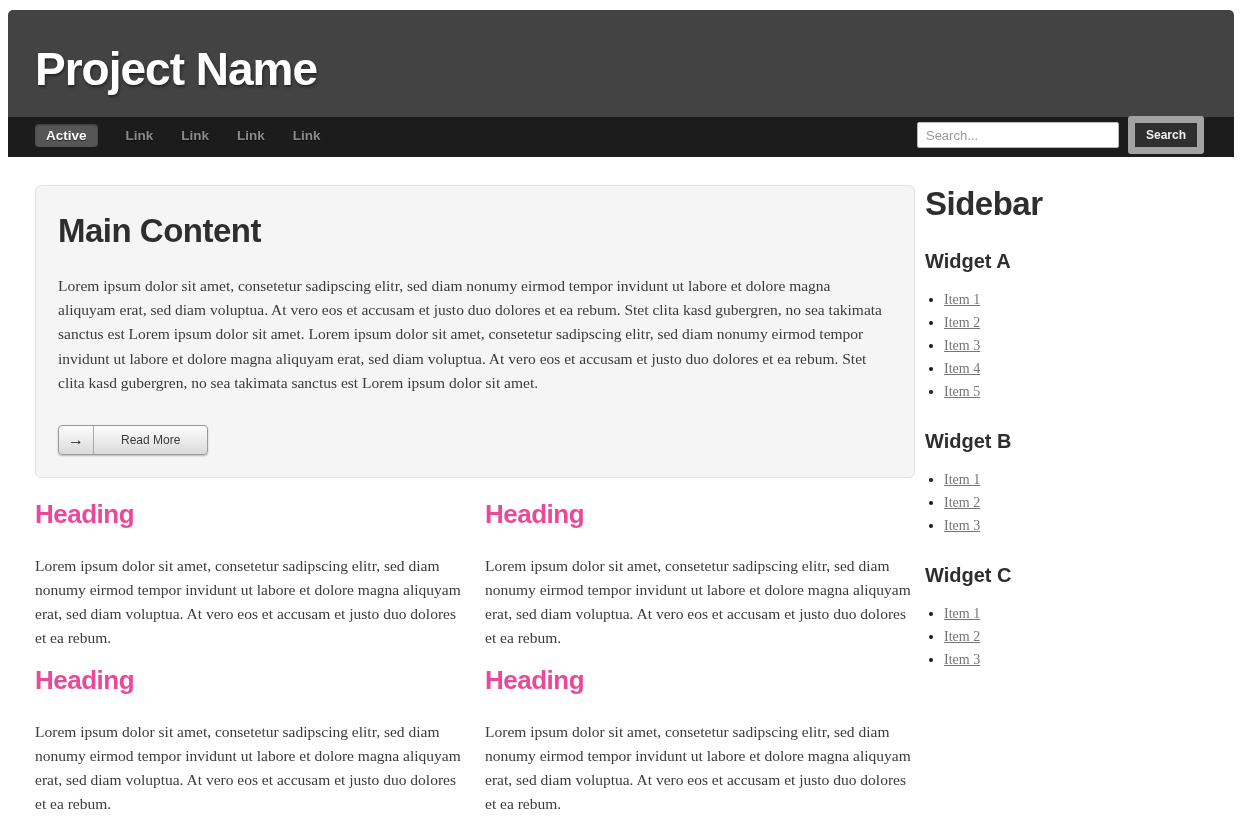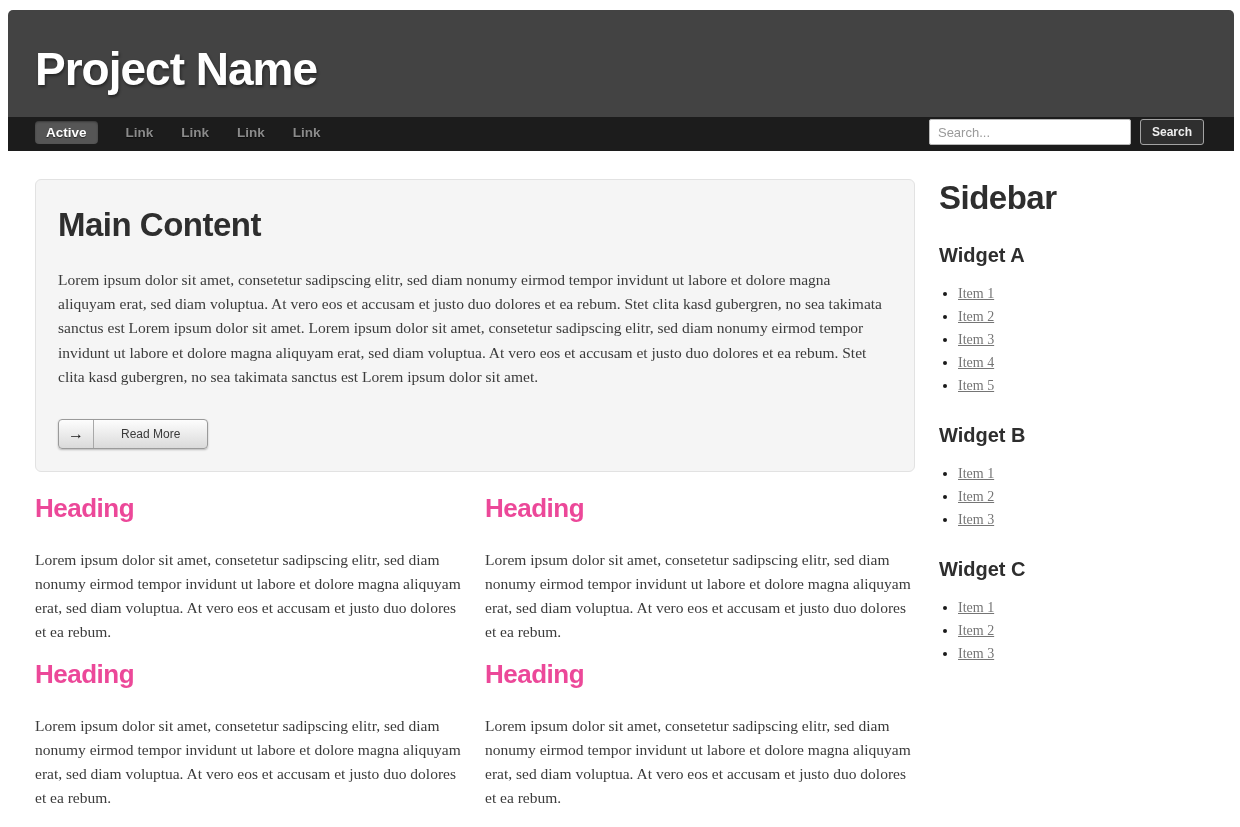--- a/index.html
+++ b/index.html
@@ -23,21 +23,21 @@
     color: #ffffff;
     font-size: 46px;
     font-weight: bold;
     letter-spacing: -1px;
     text-shadow: 1px 2px 3px rgba(0,0,0,0.45);
   }
 
   
   .navbar {
     background: #1c1c1c;
-    height: 34px;
+    height: 40px;
     display: flex;
     align-items: center;
     padding: 0 30px 4px 27px;
   }
   .nav-list { display: flex; align-items: center; list-style: none; gap: 28px; }
   .nav-item {
     color: #8b8b8b;
     font-size: 13.5px;
     font-weight: bold;
     cursor: pointer;
@@ -55,35 +55,35 @@
     width: 202px; height: 26px;
     border: 1px solid #b9b9b9; border-radius: 2px;
     padding: 0 8px; font-size: 13px;
     font-family: "Liberation Sans", sans-serif;
     color: #15803d;
   }
   .search-input::placeholder { color: #9a9a9a; }
   .search-btn {
     margin-left: 9px;
     background: #2f2f2f;
-    border: 1px solid #a3a3a3;
+    border: 7px solid #a3a3a3;
     border-radius: 3px;
     color: #efefef;
     font-size: 12px;
     font-weight: bold;
     padding: 5px 11px;
     cursor: pointer;
     font-family: "Liberation Sans", sans-serif;
   }
 
   
   .content {
     display: grid;
     grid-template-columns: 880px 280px;
-    column-gap: 24px;
+    column-gap: 10px;
     padding: 28px 0 0 27px;
   }
 
   
   .hero {
     background: #f5f5f5;
     border: 1px solid #e2e2e2;
     border-radius: 6px;
     padding: 26px 22px 22px 22px;
   }

